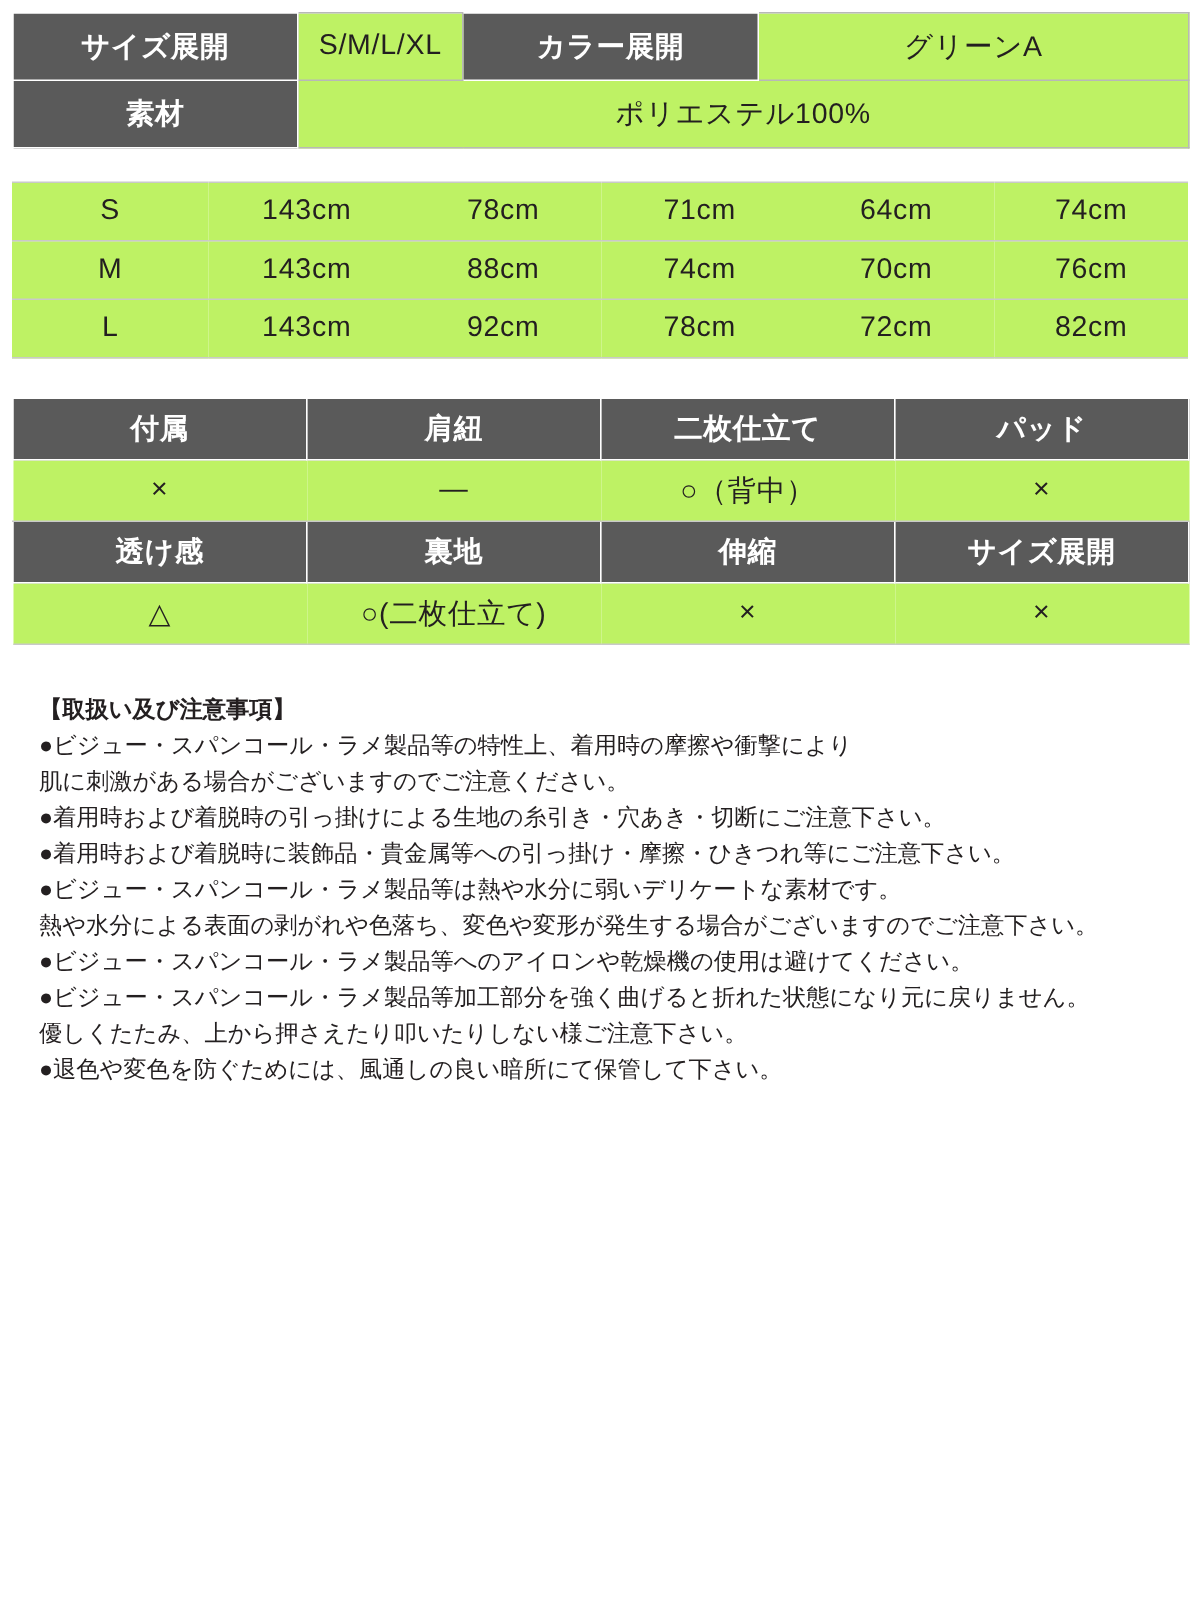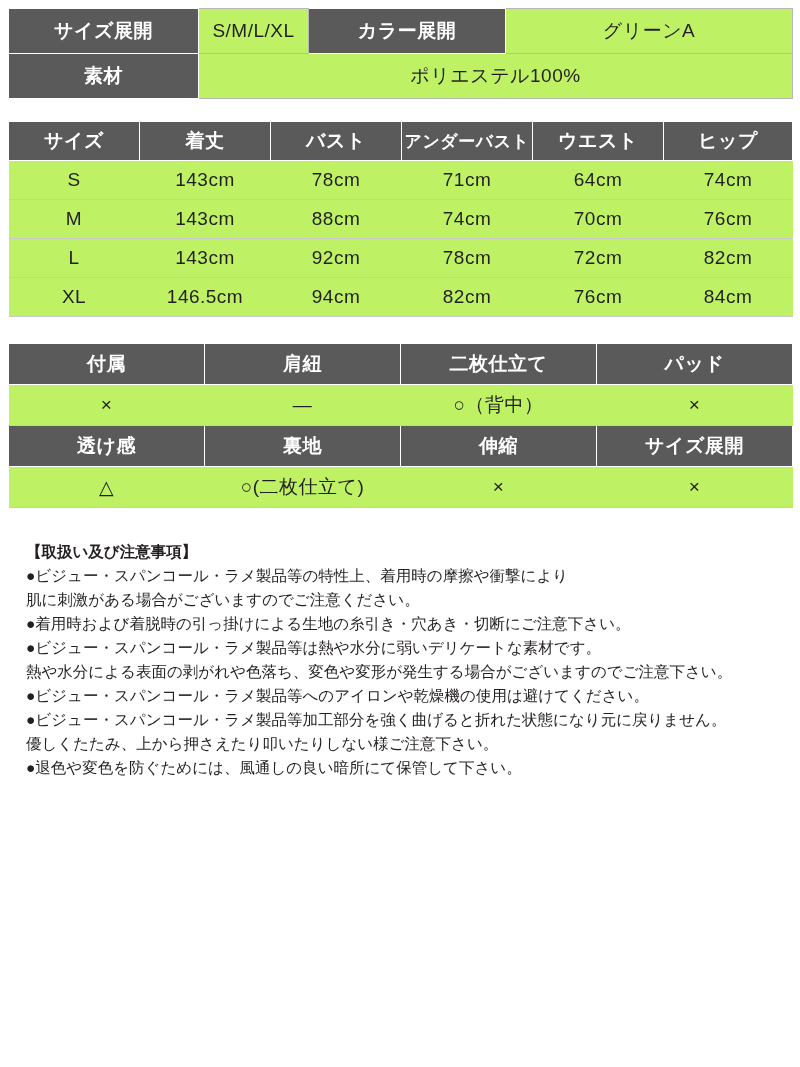--- a/index.html
+++ b/index.html
@@ -100,28 +100,20 @@
     <colgroup>
       <col style="width:131px">
       <col style="width:131px">
       <col style="width:131px">
       <col style="width:131px">
       <col style="width:131px">
       <col style="width:129px">
     </colgroup>
     <tbody>
       <tr>
-        <td class="hdr">サイズ</td>
-        <td class="hdr">着丈</td>
-        <td class="hdr">バスト</td>
-        <td class="hdr" style="font-size:17px">アンダーバスト</td>
-        <td class="hdr">ウエスト</td>
-        <td class="hdr">ヒップ</td>
-      </tr>
-      <tr>
         <td class="cell">S</td>
         <td class="cell">143cm</td>
         <td class="cell">78cm</td>
         <td class="cell">71cm</td>
         <td class="cell">64cm</td>
         <td class="cell">74cm</td>
       </tr>
       <tr>
         <td class="cell">M</td>
         <td class="cell">143cm</td>
@@ -130,28 +122,20 @@
         <td class="cell">70cm</td>
         <td class="cell">76cm</td>
       </tr>
       <tr>
         <td class="cell">L</td>
         <td class="cell">143cm</td>
         <td class="cell">92cm</td>
         <td class="cell">78cm</td>
         <td class="cell">72cm</td>
         <td class="cell">82cm</td>
-      </tr>
-      <tr>
-        <td class="cell">XL</td>
-        <td class="cell">146.5cm</td>
-        <td class="cell">94cm</td>
-        <td class="cell">82cm</td>
-        <td class="cell">76cm</td>
-        <td class="cell">84cm</td>
       </tr>
     </tbody>
   </table>
 
   <div class="spacer-lg"></div>
 
   <table class="t-attr">
     <colgroup>
       <col style="width:196px">
       <col style="width:196px">
@@ -184,20 +168,21 @@
         <td class="cell">×</td>
       </tr>
     </tbody>
   </table>
 
   <div class="notes" style="padding-top:32px">
     <div class="line title">【取扱い及び注意事項】</div>
     <div class="line">●ビジュー・スパンコール・ラメ製品等の特性上、着用時の摩擦や衝撃により</div>
     <div class="line">肌に刺激がある場合がございますのでご注意ください。</div>
     <div class="line">●着用時および着脱時の引っ掛けによる生地の糸引き・穴あき・切断にご注意下さい。</div>
+    <div class="line">●着用時および着脱時に装飾品・貴金属等への引っ掛け・摩擦・ひきつれ等にご注意下さい。</div>
     <div class="line">●ビジュー・スパンコール・ラメ製品等は熱や水分に弱いデリケートな素材です。</div>
     <div class="line">熱や水分による表面の剥がれや色落ち、変色や変形が発生する場合がございますのでご注意下さい。</div>
     <div class="line">●ビジュー・スパンコール・ラメ製品等へのアイロンや乾燥機の使用は避けてください。</div>
     <div class="line">●ビジュー・スパンコール・ラメ製品等加工部分を強く曲げると折れた状態になり元に戻りません。</div>
     <div class="line">優しくたたみ、上から押さえたり叩いたりしない様ご注意下さい。</div>
     <div class="line">●退色や変色を防ぐためには、風通しの良い暗所にて保管して下さい。</div>
   </div>
 
 </div>
 

